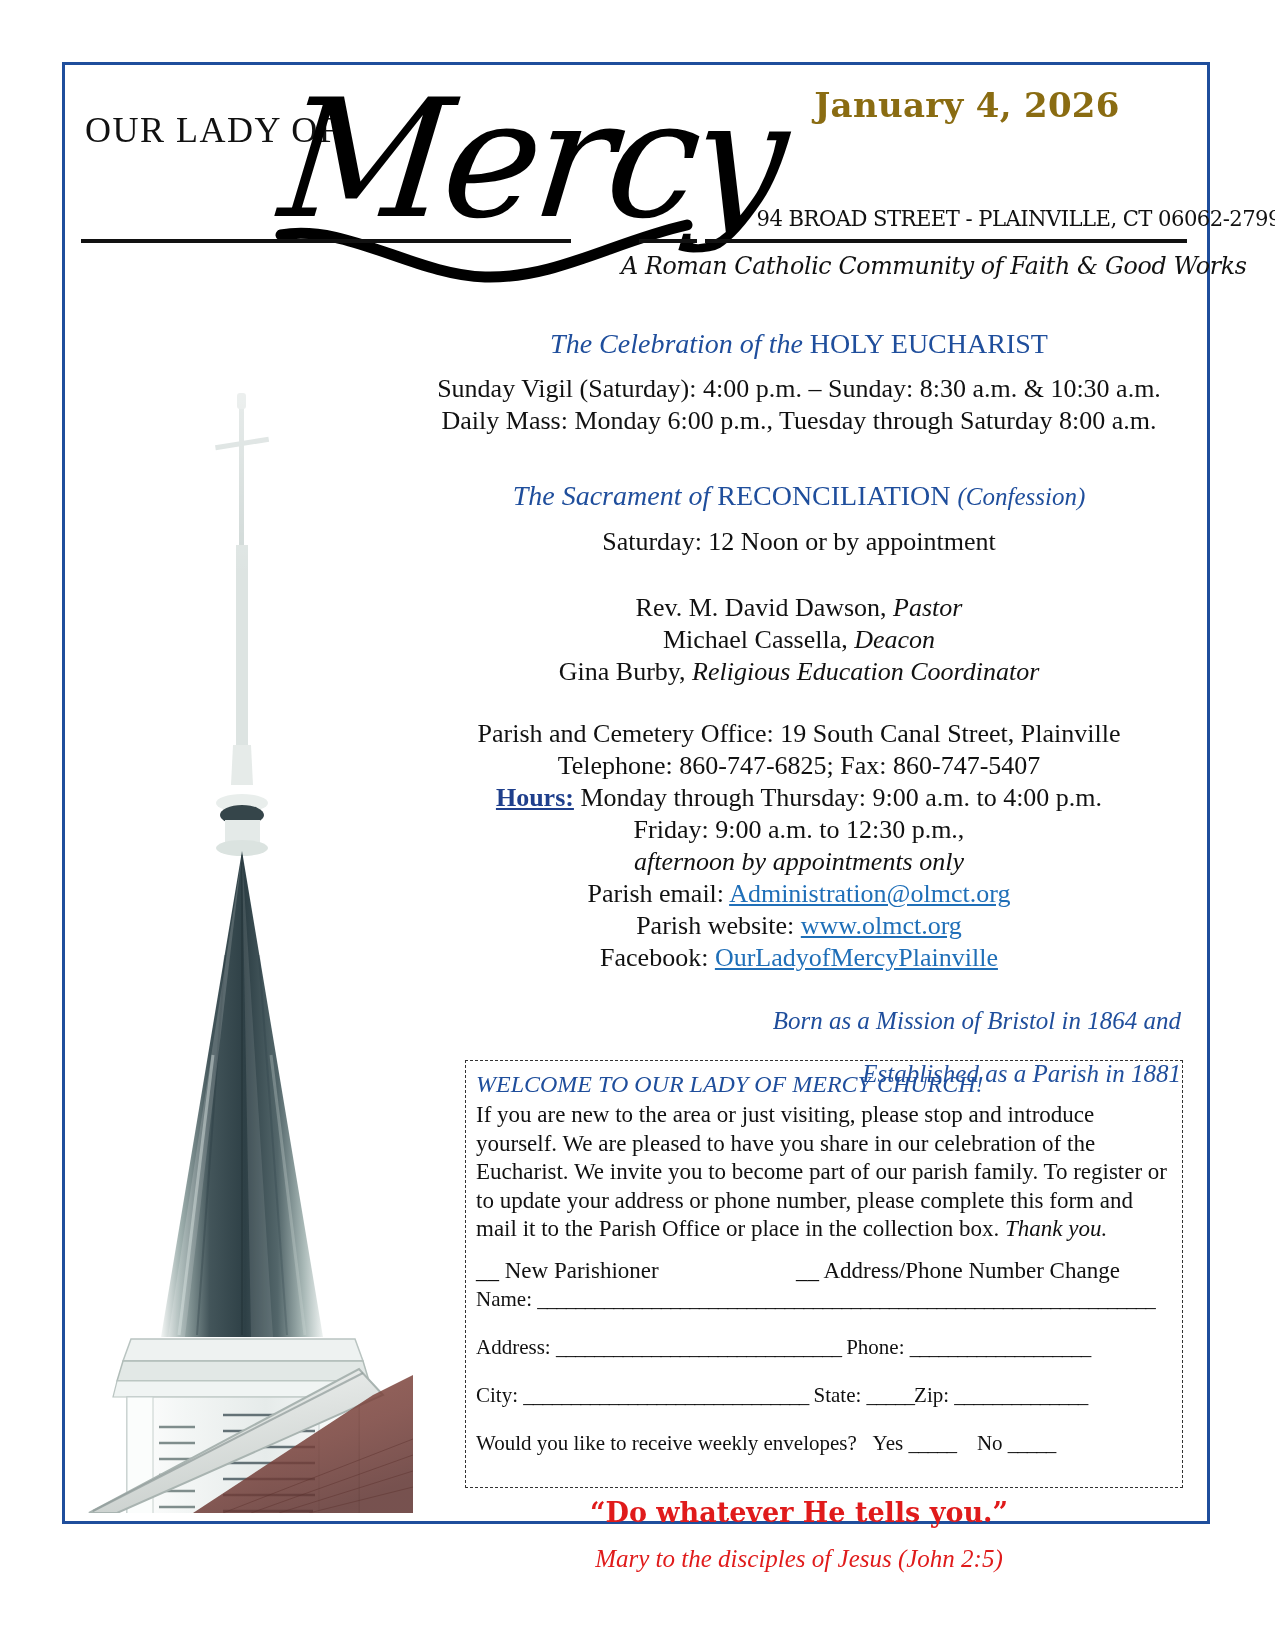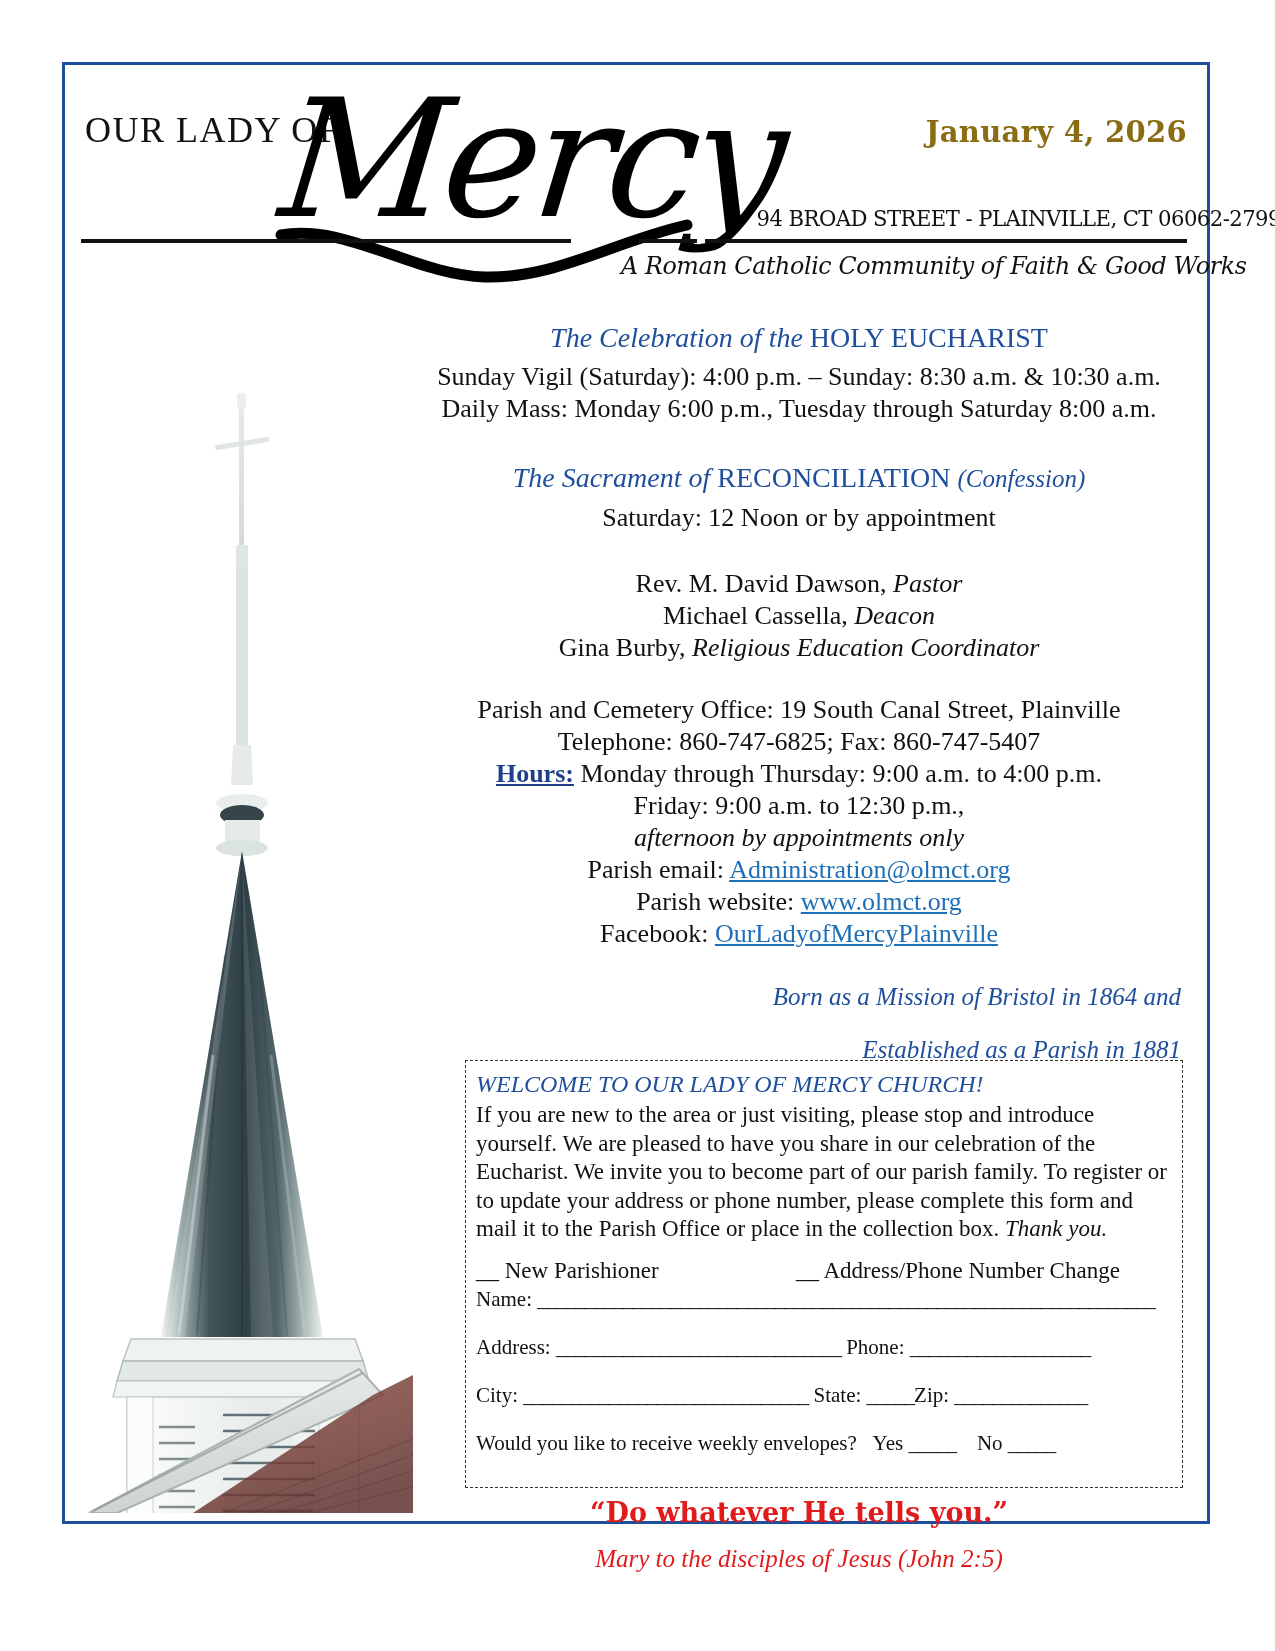--- a/index.html
+++ b/index.html
@@ -78,28 +78,27 @@
     width: 420px;
     height: 90px;
     pointer-events: none;
   }
 
   .date-block {
     position: absolute;
     right: 20px;
     top: 22px;
     width: 440px;
-    text-align: right;
+    text-align: center;
     color: #8a6c12;
     font-family: "DejaVu Serif", serif;
     font-weight: bold;
-    font-size: 29px;
+    font-size: 34px;
     line-height: 37px;
     letter-spacing: 0.3px;
-    margin-top: 27px;
   }
 
   .addr-line {
     position: absolute;
     right: 18px;
     top: 140px;
     width: 470px;
     text-align: right;
     font-family: "DejaVu Serif", serif;
     font-size: 23px;
@@ -168,21 +167,21 @@
     left: 336px;
     top: 250px;
     width: 796px;
   }
 
   .blue-head {
     color: #1f4e9c;
     text-align: center;
     font-size: 28px;
     line-height: 34px;
-    margin: 6px;
+    margin: 12px;
     white-space: nowrap;
   }
   .blue-head .it { font-style: italic; }
   .blue-head .rom { font-style: normal; }
   .blue-head .small-it { font-style: italic; font-size: 25px; }
 
   .ctr {
     text-align: center;
     font-size: 26px;
     line-height: 32px;

